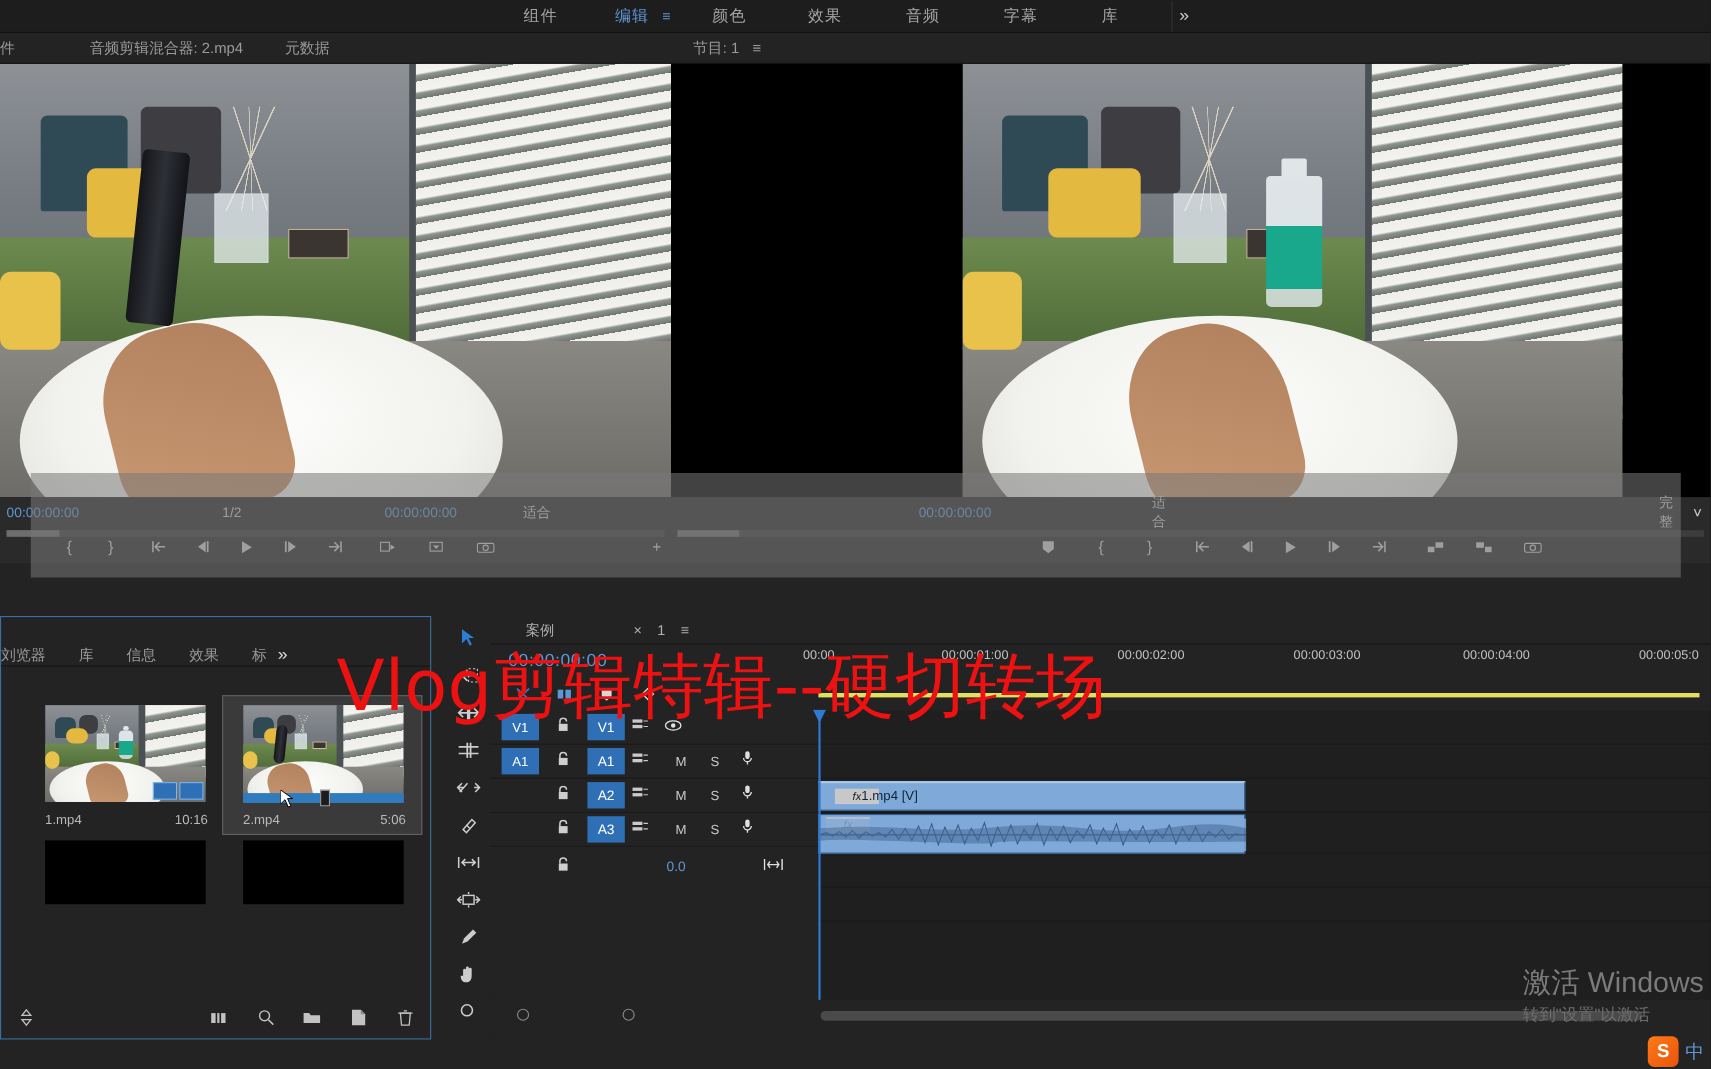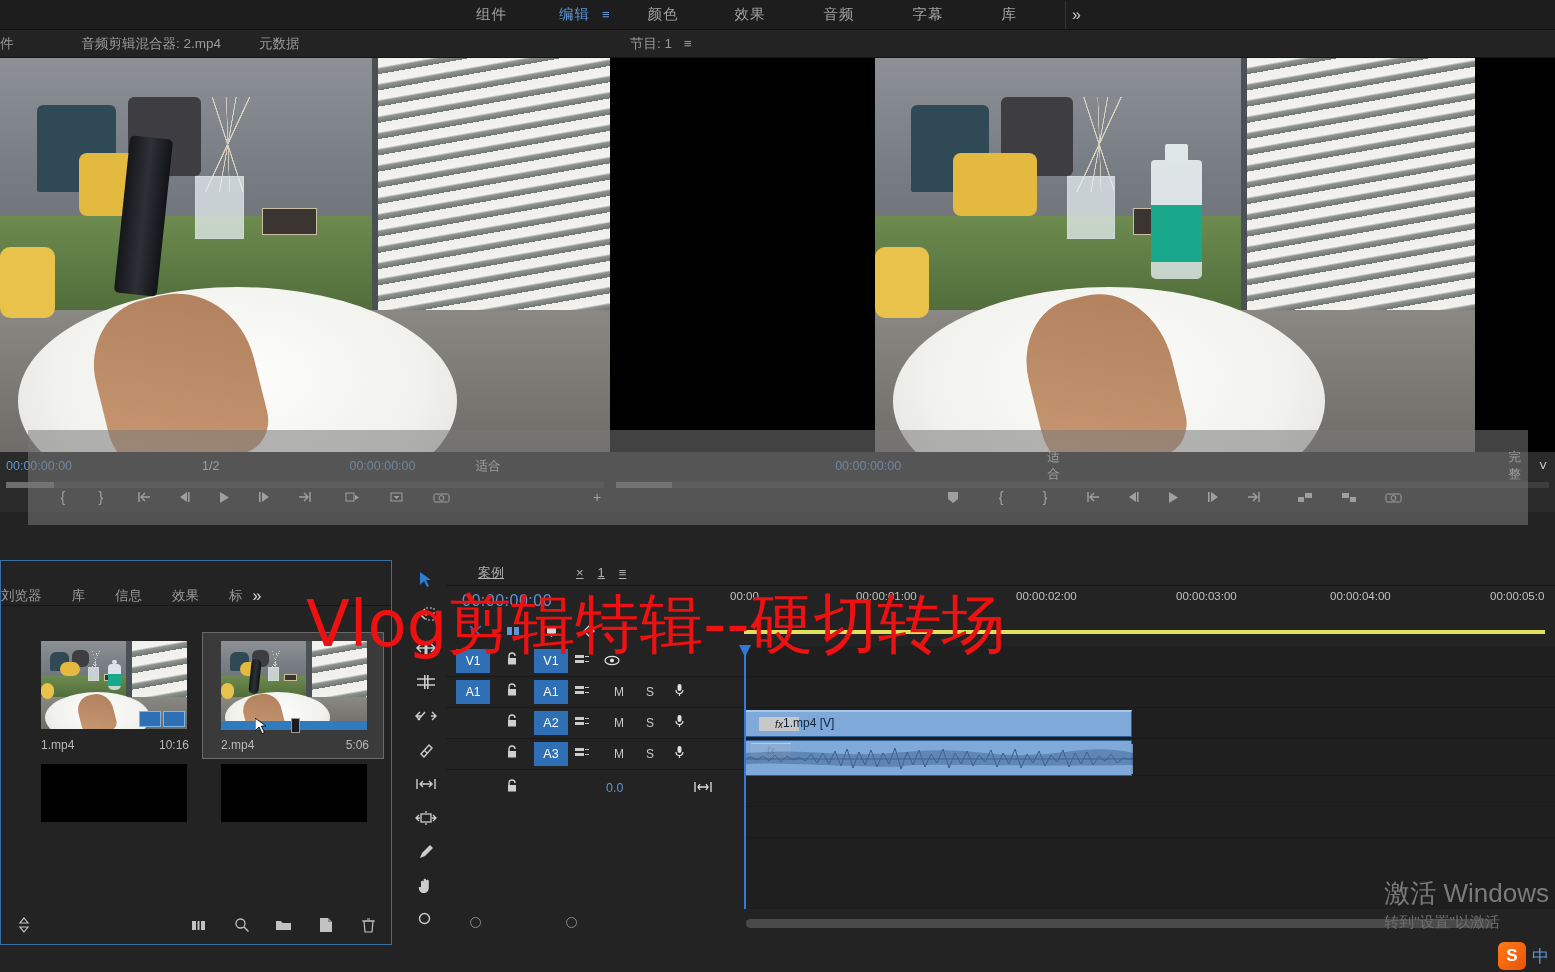--- a/index.html
+++ b/index.html
@@ -143,21 +143,20 @@
     background:#232323; display:flex; flex-direction:column; align-items:center;
     padding-top:8px; gap:10px;
   }
   .tool{ width:28px; height:24px; display:flex; align-items:center; justify-content:center; color:#cdcdcd; }
   .tool.active{ color:#2a7fd4; }
 
   
   .timeline{
     position:absolute; left:446px; top:560px; width:1109px; height:385px;
     background:#232323;
-    text-decoration:underline;
   }
   .tl-tabs{ height:26px; display:flex; align-items:center; padding-left:32px; gap:14px;
             border-bottom:1px solid #161616; font-size:13px; color:#b0b0b0; }
   .tl-head{ position:relative; height:60px; }
   .tl-tc{ position:absolute; left:16px; top:6px; font-size:16px; color:#5f97d6; letter-spacing:.5px; }
   .tl-tools2{ position:absolute; left:16px; top:34px; display:flex; gap:12px; color:#b9b9b9; }
   .ruler{ position:absolute; left:282px; right:0; top:0; height:60px; }
   .ruler .tick-lbl{ position:absolute; top:4px; font-size:11.5px; color:#c2c2c2; }
   .yellowbar{ position:absolute; left:298px; right:10px; top:44px; height:4px; background:#e3df5e; }
   .tl-body{ position:absolute; left:0; right:0; top:86px; bottom:0; }

